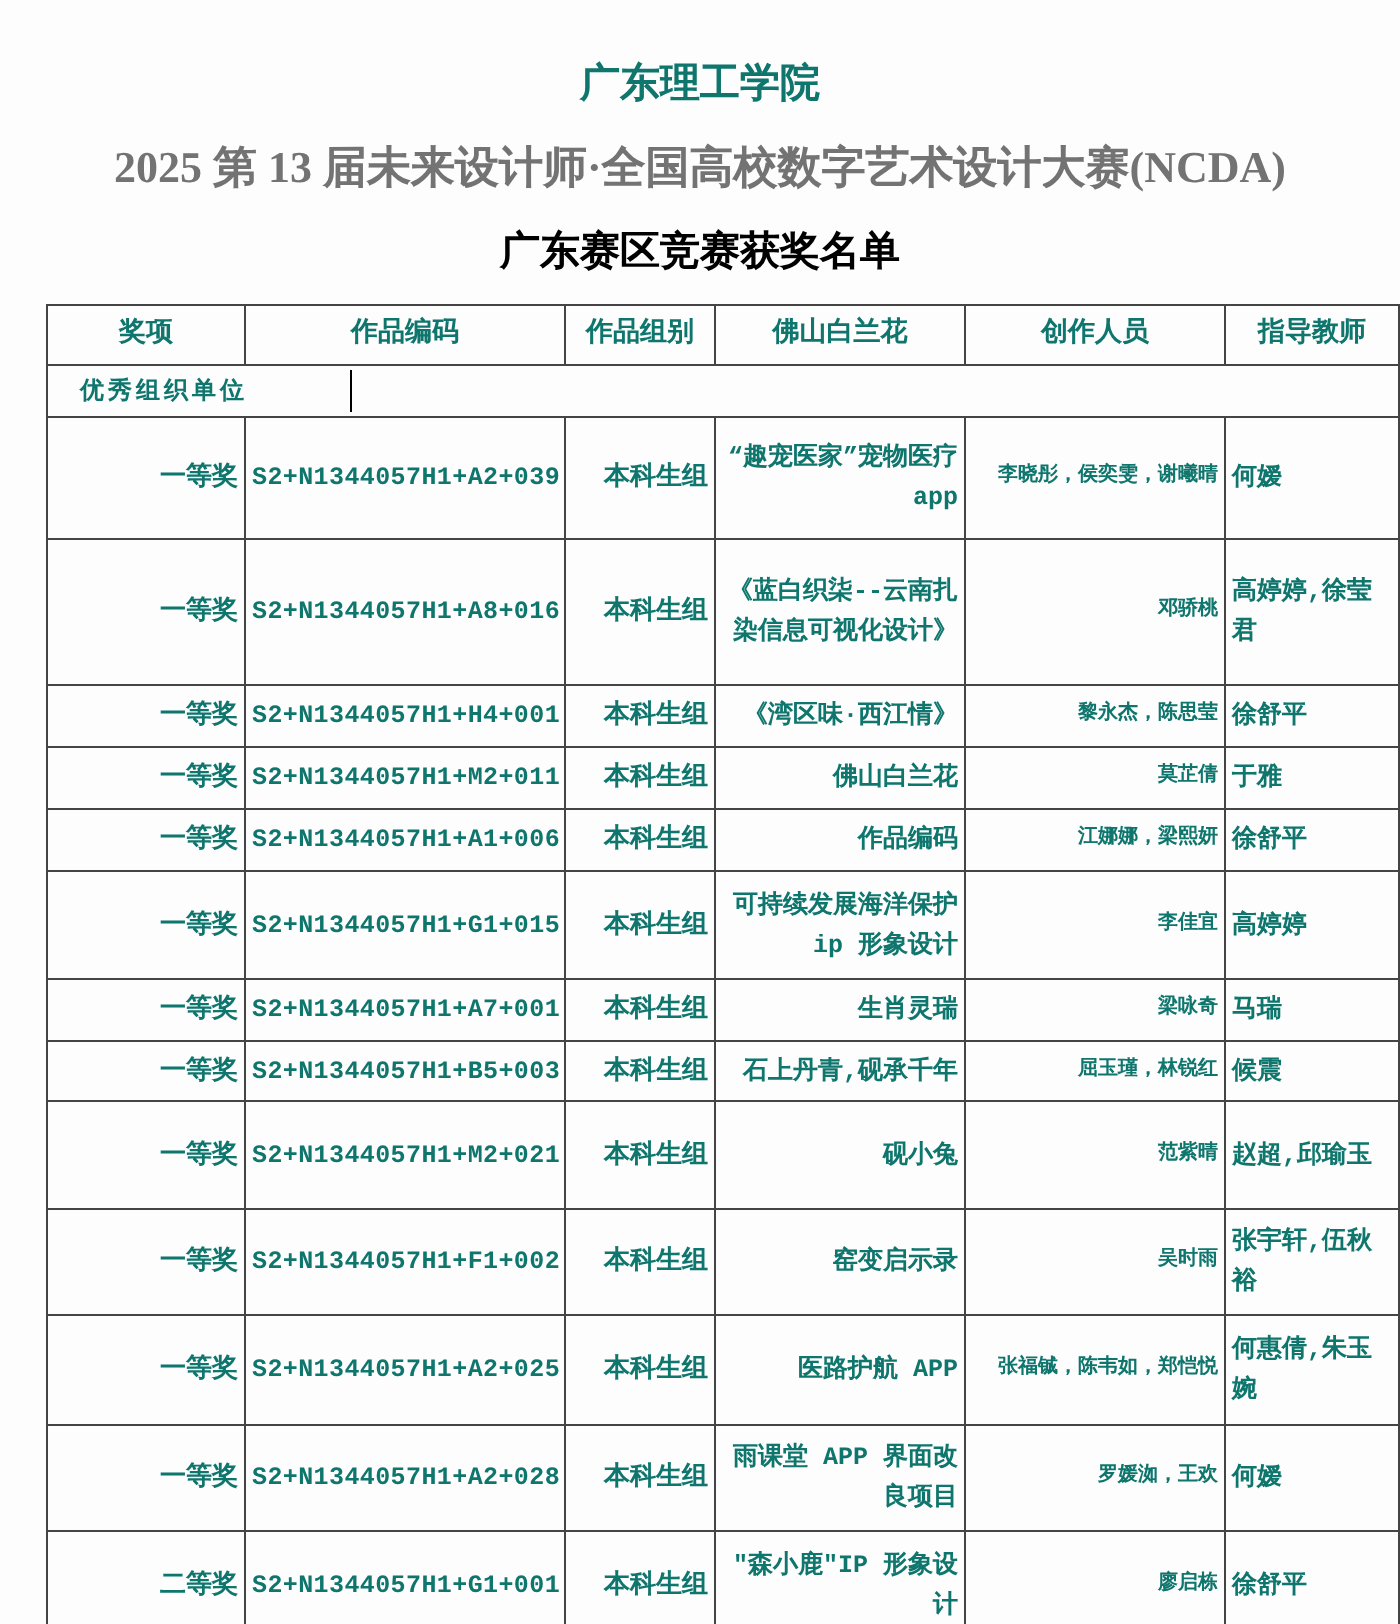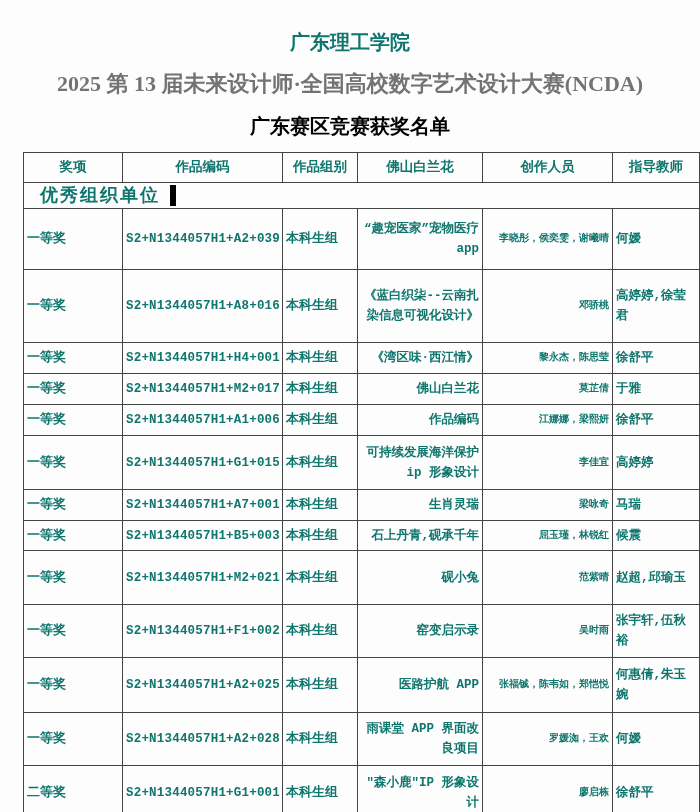--- a/index.html
+++ b/index.html
@@ -45,35 +45,35 @@
     line-height: 20px;
     padding: 2px 3px;
     overflow: hidden;
   }
   table.awards thead th {
     font-size: 13.5px;
     font-weight: bold;
     text-align: center;
     height: 30px;
   }
-  td.c-award, td.c-code, td.c-group { text-align: left; }
+  td.c-award, td.c-code, td.c-group { text-align: right; }
   td.c-code { font-size: 12.5px; letter-spacing: 0.2px; }
   td.c-title { text-align: right; padding-left: 6px; padding-right: 2px; font-size: 12.5px; }
   td.c-creators { text-align: right; padding-left: 8px; font-size: 10px; }
   td.c-advisors { text-align: left; padding-left: 11px; padding-right: 2px; font-size: 12.5px; }
   
   td.org-cell { padding: 0; height: 26px; }
   .org-inner { display: flex; height: 100%; align-items: stretch; }
   .org-label {
     width: 149px;
-    border-right: 6px solid #000000;
+    border-right: 1px solid #000000;
     display: flex; align-items: center;
     padding-left: 13px;
     letter-spacing: 2px;
-    font-size: 18px;
+    font-size: 12px;
   }
   .org-rest { flex: 1; }
 </style>
 </head>
 <body>
 
 <div class="page">
 
   <div class="heading">
     <div class="line1">广东理工学院</div>
@@ -128,21 +128,21 @@
         <tr style="height: 31px;">
           <td class="c-award">一等奖</td>
           <td class="c-code">S2+N1344057H1+H4+001</td>
           <td class="c-group">本科生组</td>
           <td class="c-title">《湾区味·西江情》</td>
           <td class="c-creators">黎永杰，陈思莹</td>
           <td class="c-advisors">徐舒平</td>
         </tr>
         <tr style="height: 31px;">
           <td class="c-award">一等奖</td>
-          <td class="c-code">S2+N1344057H1+M2+017</td>
+          <td class="c-code">S2+N1344057H1+M2+011</td>
           <td class="c-group">本科生组</td>
           <td class="c-title">佛山白兰花</td>
           <td class="c-creators">莫芷倩</td>
           <td class="c-advisors">于雅</td>
         </tr>
         <tr style="height: 31px;">
           <td class="c-award">一等奖</td>
           <td class="c-code">S2+N1344057H1+A1+006</td>
           <td class="c-group">本科生组</td>
           <td class="c-title">作品编码</td>

